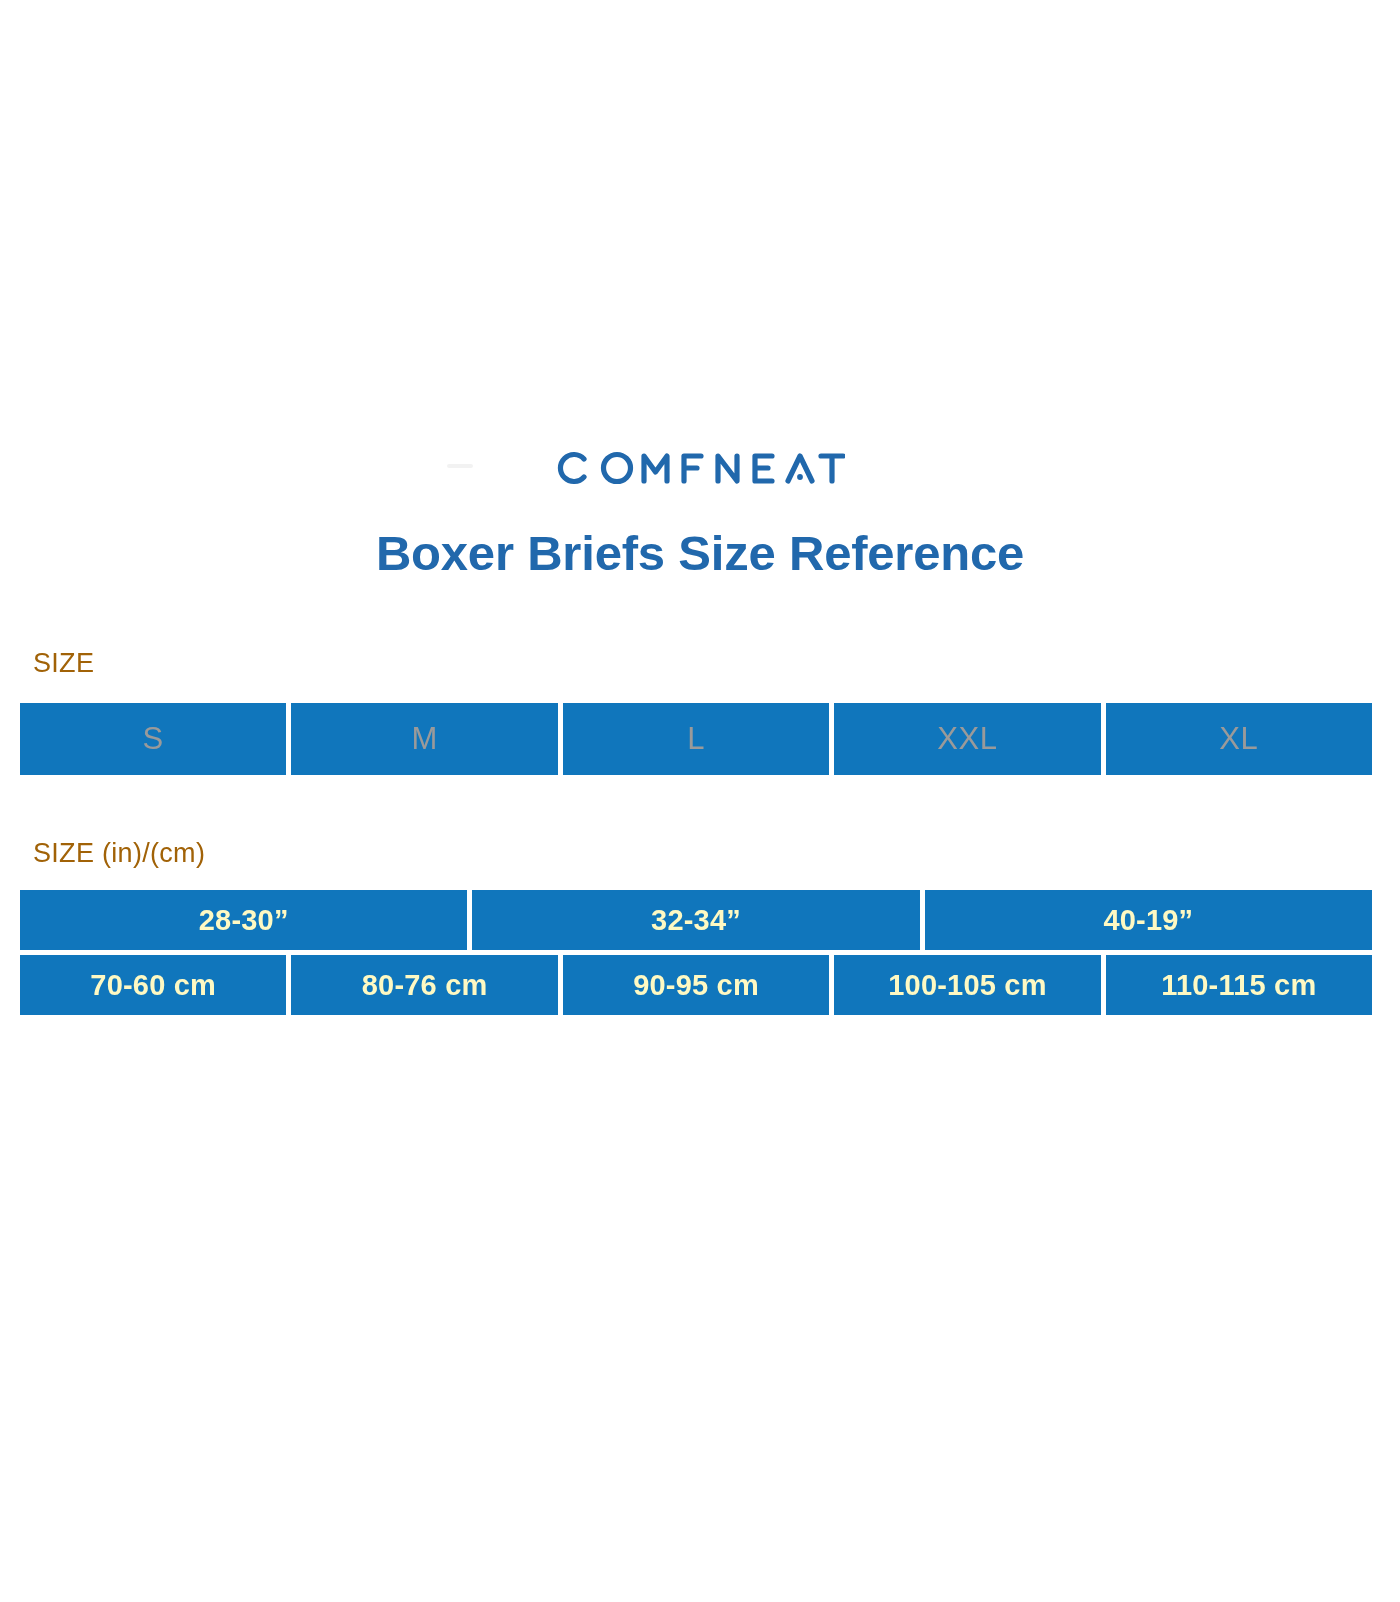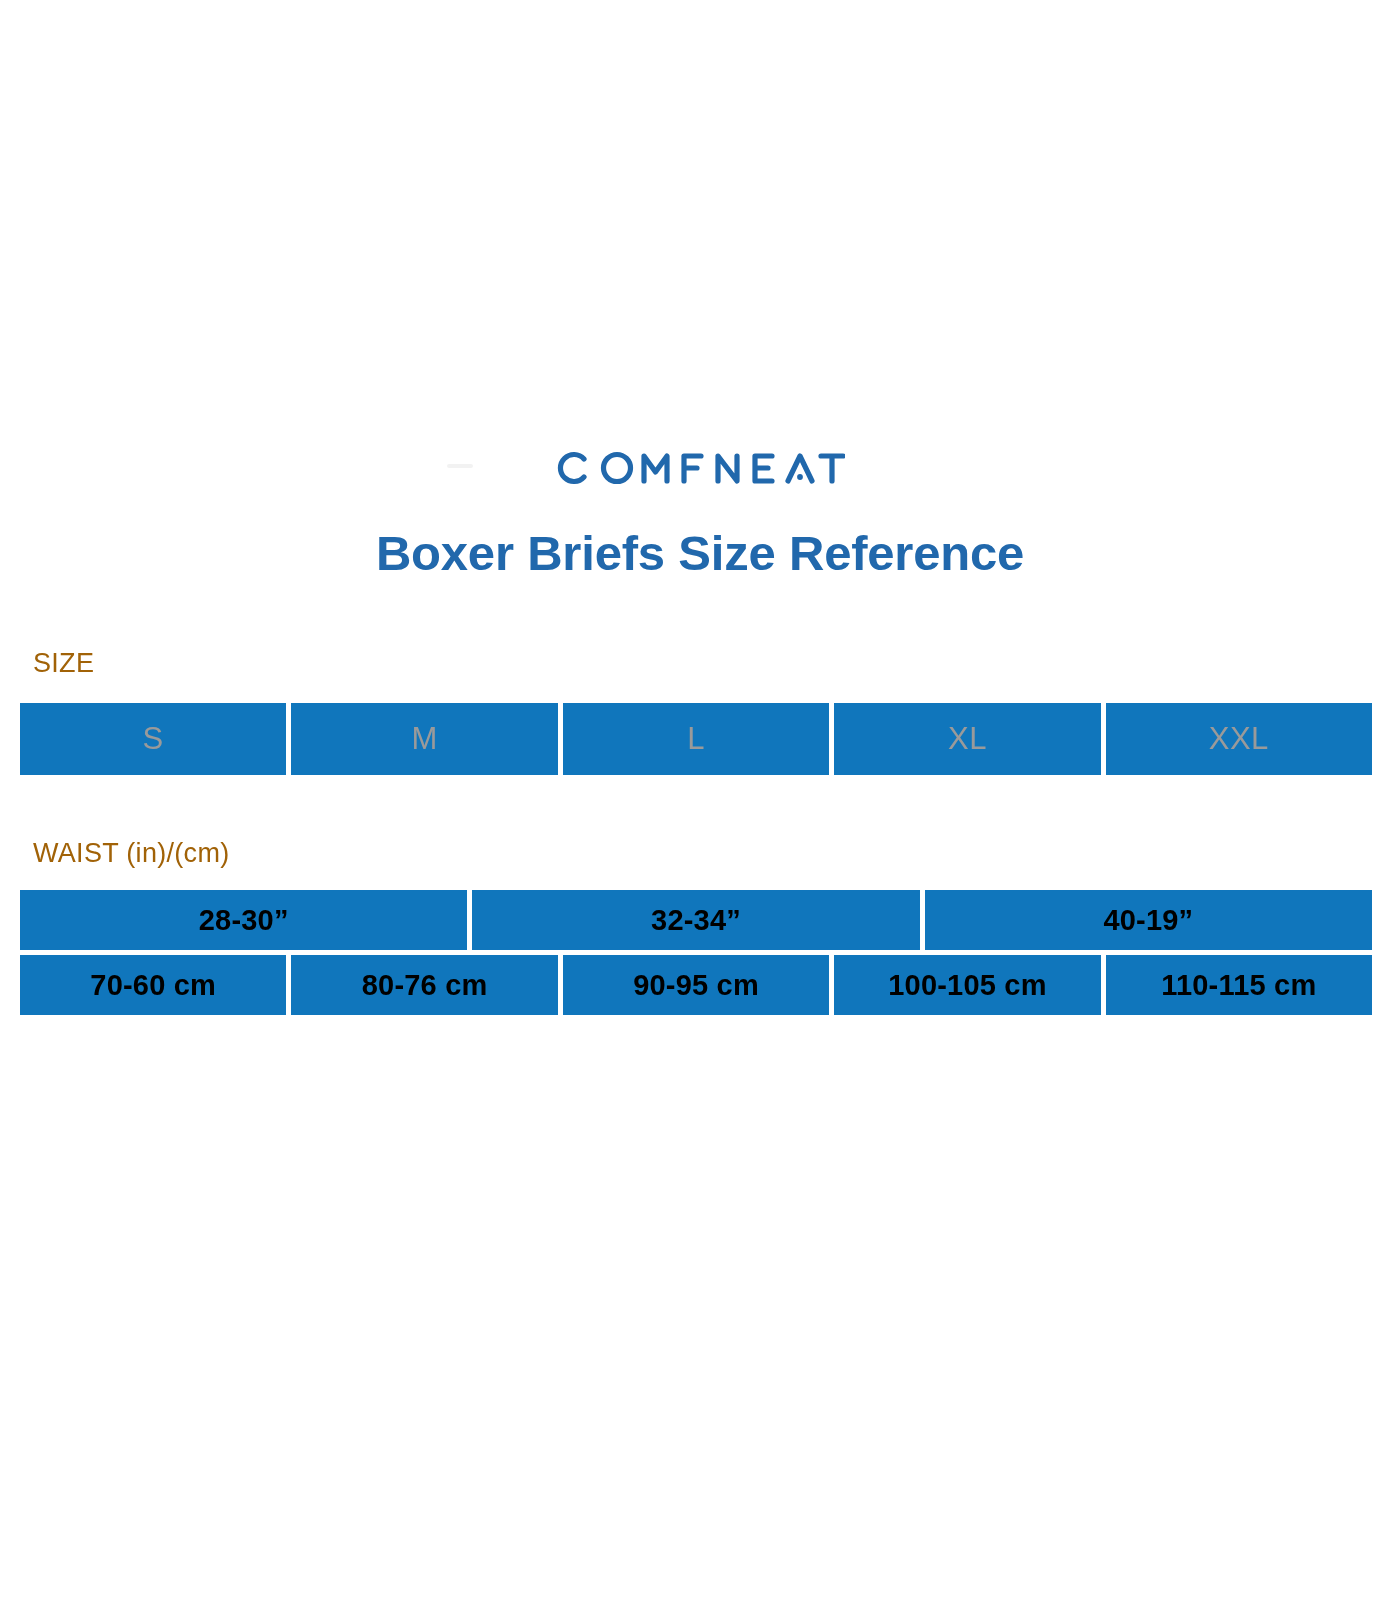--- a/index.html
+++ b/index.html
@@ -113,21 +113,21 @@
     font-size: 31px;
     font-weight: normal;
     color: #9a9a9a;
     letter-spacing: 0.5px;
   }
 
   .waist-table .cell {
     height: 60px;
     font-size: 29px;
     font-weight: bold;
-    color: #000000;
+    color: #fef9c3;
     letter-spacing: 0.2px;
   }
 </style>
 </head>
 <body>
 
 <div class="sheet">
 
   <div class="brand-row">
     <span class="brand-smudge"></span>
@@ -159,26 +159,26 @@
 
   <div class="title">Boxer Briefs Size Reference</div>
 
   <div class="caption size-caption">SIZE</div>
 
   <div class="table size-table">
     <div class="trow">
       <div class="cell">S</div>
       <div class="cell">M</div>
       <div class="cell">L</div>
+      <div class="cell">XXL</div>
       <div class="cell">XL</div>
-      <div class="cell">XXL</div>
     </div>
   </div>
 
-  <div class="caption waist-caption">WAIST (in)/(cm)</div>
+  <div class="caption waist-caption">SIZE (in)/(cm)</div>
 
   <div class="table waist-table">
     <div class="trow">
       <div class="cell">28-30”</div>
       <div class="cell">32-34”</div>
       <div class="cell">40-19”</div>
     </div>
     <div class="trow">
       <div class="cell">70-60 cm</div>
       <div class="cell">80-76 cm</div>

